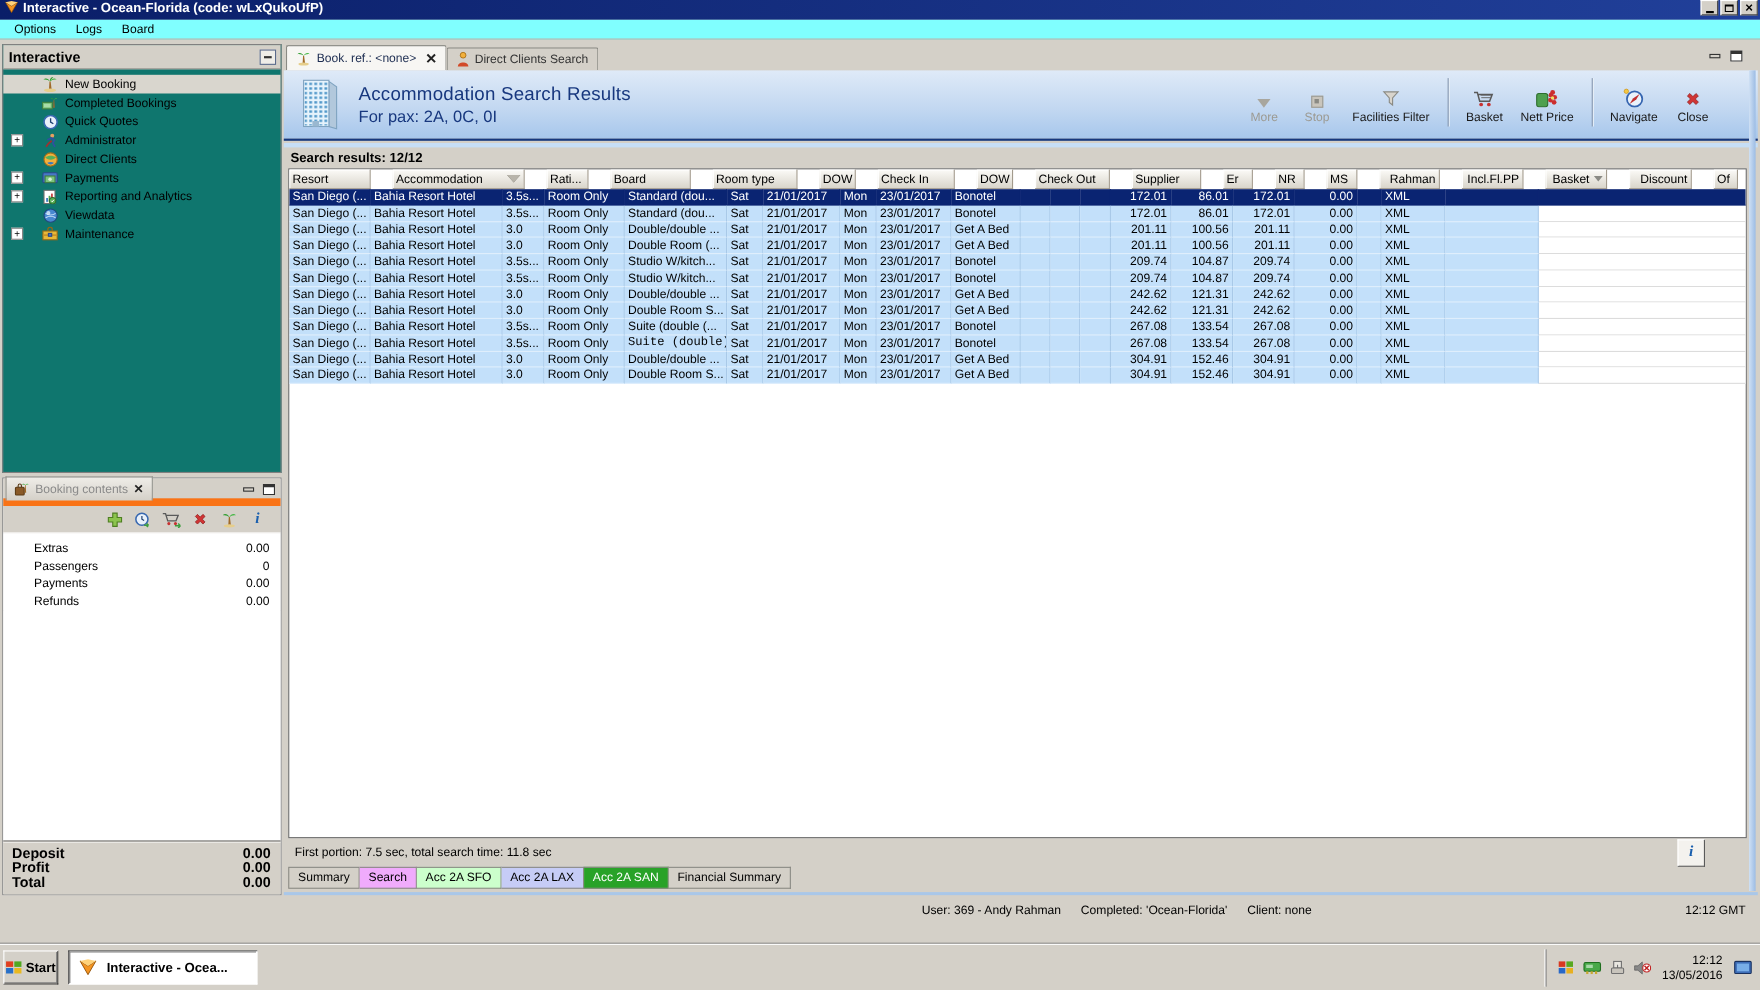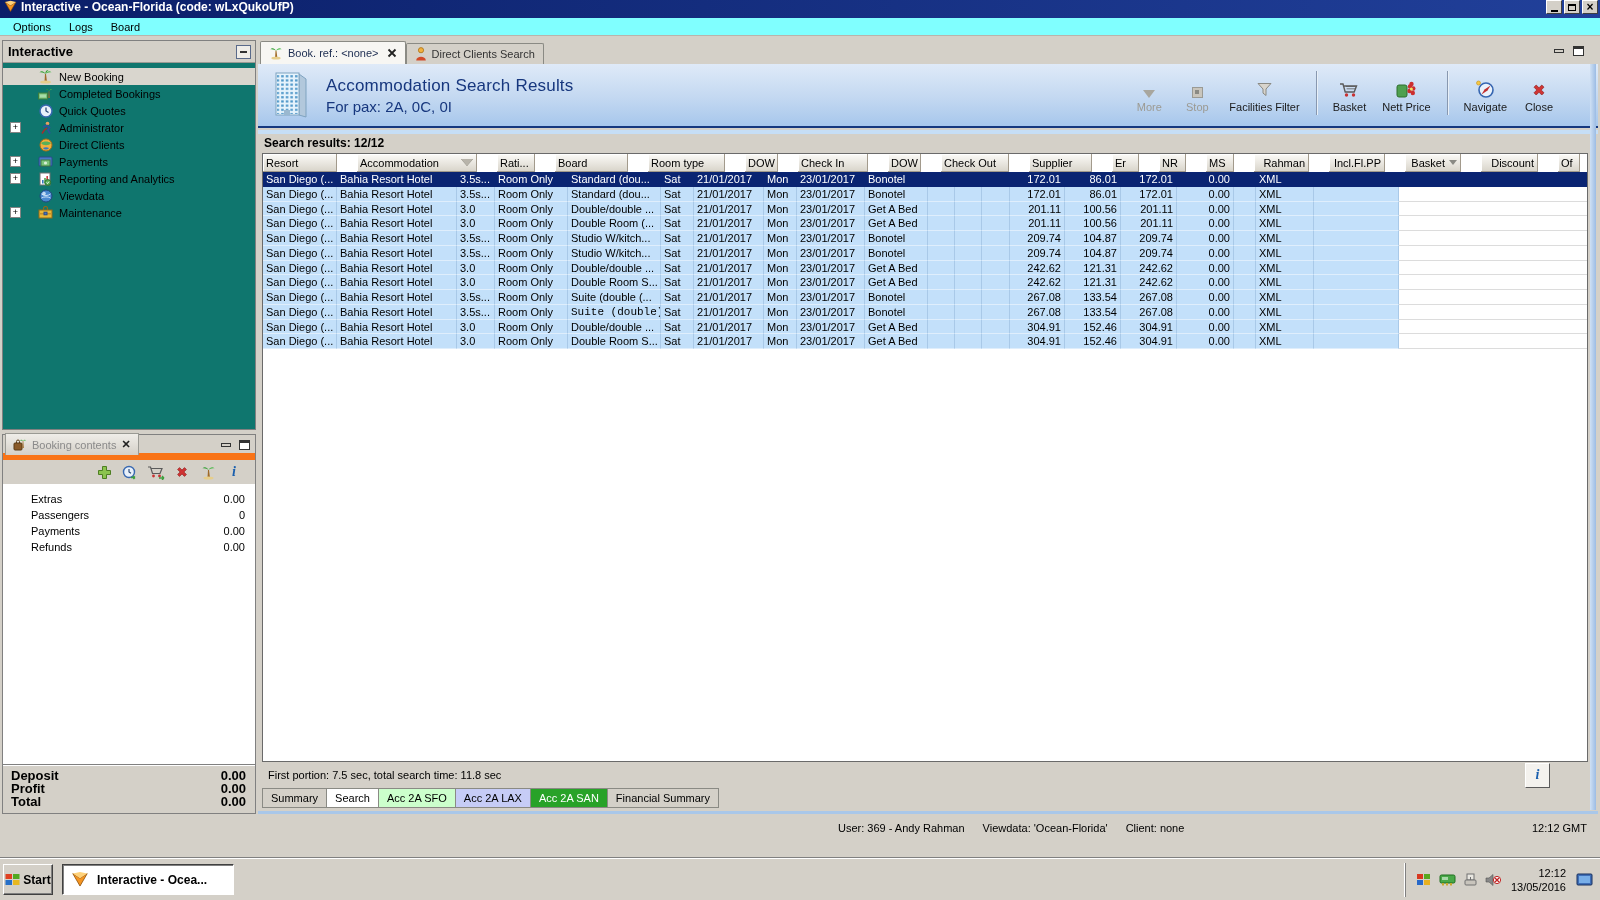--- a/index.html
+++ b/index.html
@@ -851,35 +851,35 @@
 
     <div class="status-strip">
       <span>First portion: 7.5 sec, total search time: 11.8 sec</span>
       <span class="info-btn">
           <span class="info-i"></span>
         </span>
     </div>
 
     <div class="bottom-tabs">
       <div class="btab" style="background-color: rgb(212, 208, 200); color: rgb(0, 0, 0);">Summary</div>
-      <div class="btab" style="background-color: #ffffff; color: rgb(0, 0, 0);">Search</div>
+      <div class="btab" style="background-color: #f0abfc; color: rgb(0, 0, 0);">Search</div>
       <div class="btab" style="background-color: rgb(204, 255, 204); color: rgb(0, 0, 0);">Acc 2A SFO</div>
       <div class="btab" style="background-color: rgb(198, 204, 246); color: rgb(0, 0, 0);">Acc 2A LAX</div>
       <div class="btab" style="background-color: rgb(40, 162, 40); color: rgb(255, 255, 255);">Acc 2A SAN</div>
       <div class="btab" style="background-color: rgb(212, 208, 200); color: rgb(0, 0, 0);">Financial Summary</div>
     </div>
 
     <div class="vstrip"></div>
     <div class="hstrip"></div>
   </div>
 
   <div class="statusbar">
     <span class="sb-text">
       <span>User: 369 - Andy Rahman</span>
-      <span>Viewdata: 'Ocean-Florida'</span>
+      <span>Completed: 'Ocean-Florida'</span>
       <span>Client: none</span>
     </span>
     <span class="sb-time">12:12 GMT</span>
   </div>
 
   <div class="taskbar">
     <div class="start-btn">
       <span>
           <svg width="15" height="13">
             <rect x="0.5" y="1" width="6.5" height="5" fill="#E04020"></rect>

